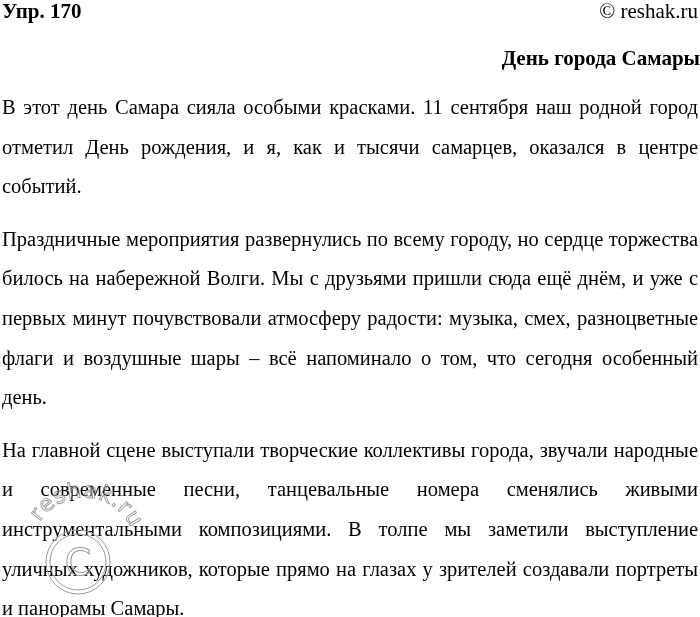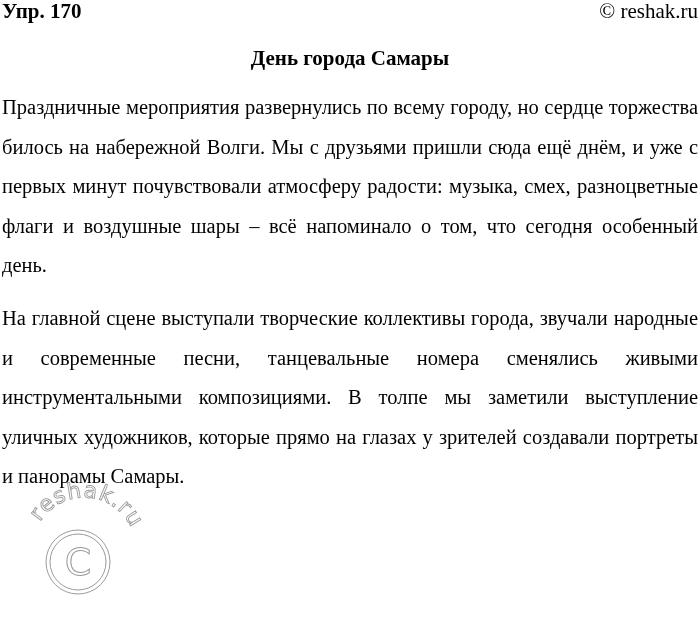--- a/index.html
+++ b/index.html
@@ -28,21 +28,21 @@
     right: 2px;
     top: -2px;
     font-size: 21px;
     line-height: 26px;
   }
   .title {
     position: absolute;
     left: 0;
     right: 0;
     top: 45px;
-    text-align: center;
+    text-align: right;
     font-weight: bold;
     font-size: 21px;
     line-height: 26px;
   }
   .content {
     position: absolute;
     left: 2px;
     right: 2px;
     top: 88px;
   }
@@ -64,20 +64,21 @@
 </style>
 </head>
 <body>
 
 <div class="header-left">Упр. 170</div>
 <div class="header-right">© reshak.ru</div>
 
 <div class="title">День города Самары</div>
 
 <div class="content">
+  <p class="para">В этот день Самара сияла особыми красками. 11 сентября наш родной город отметил День рождения, и я, как и тысячи самарцев, оказался в центре событий.</p>
   <p class="para">Праздничные мероприятия развернулись по всему городу, но сердце торжества билось на набережной Волги. Мы с друзьями пришли сюда ещё днём, и уже с первых минут почувствовали атмосферу радости: музыка, смех, разноцветные флаги и воздушные шары – всё напоминало о том, что сегодня особенный день.</p>
   <p class="para">На главной сцене выступали творческие коллективы города, звучали народные и современные песни, танцевальные номера сменялись живыми инструментальными композициями. В толпе мы заметили выступление уличных художников, которые прямо на глазах у зрителей создавали портреты и панорамы Самары.</p>
 </div>
 
 <svg class="watermark" viewBox="0 0 140 150" xmlns="http://www.w3.org/2000/svg">
   <defs>
     <path id="wm-arc" d="M 22 60 A 52 52 0 0 1 112 112" fill="none"></path>
   </defs>
   <g fill="none" stroke="#9a9a9a" stroke-width="1">
     <circle cx="60" cy="100" r="32"></circle>

